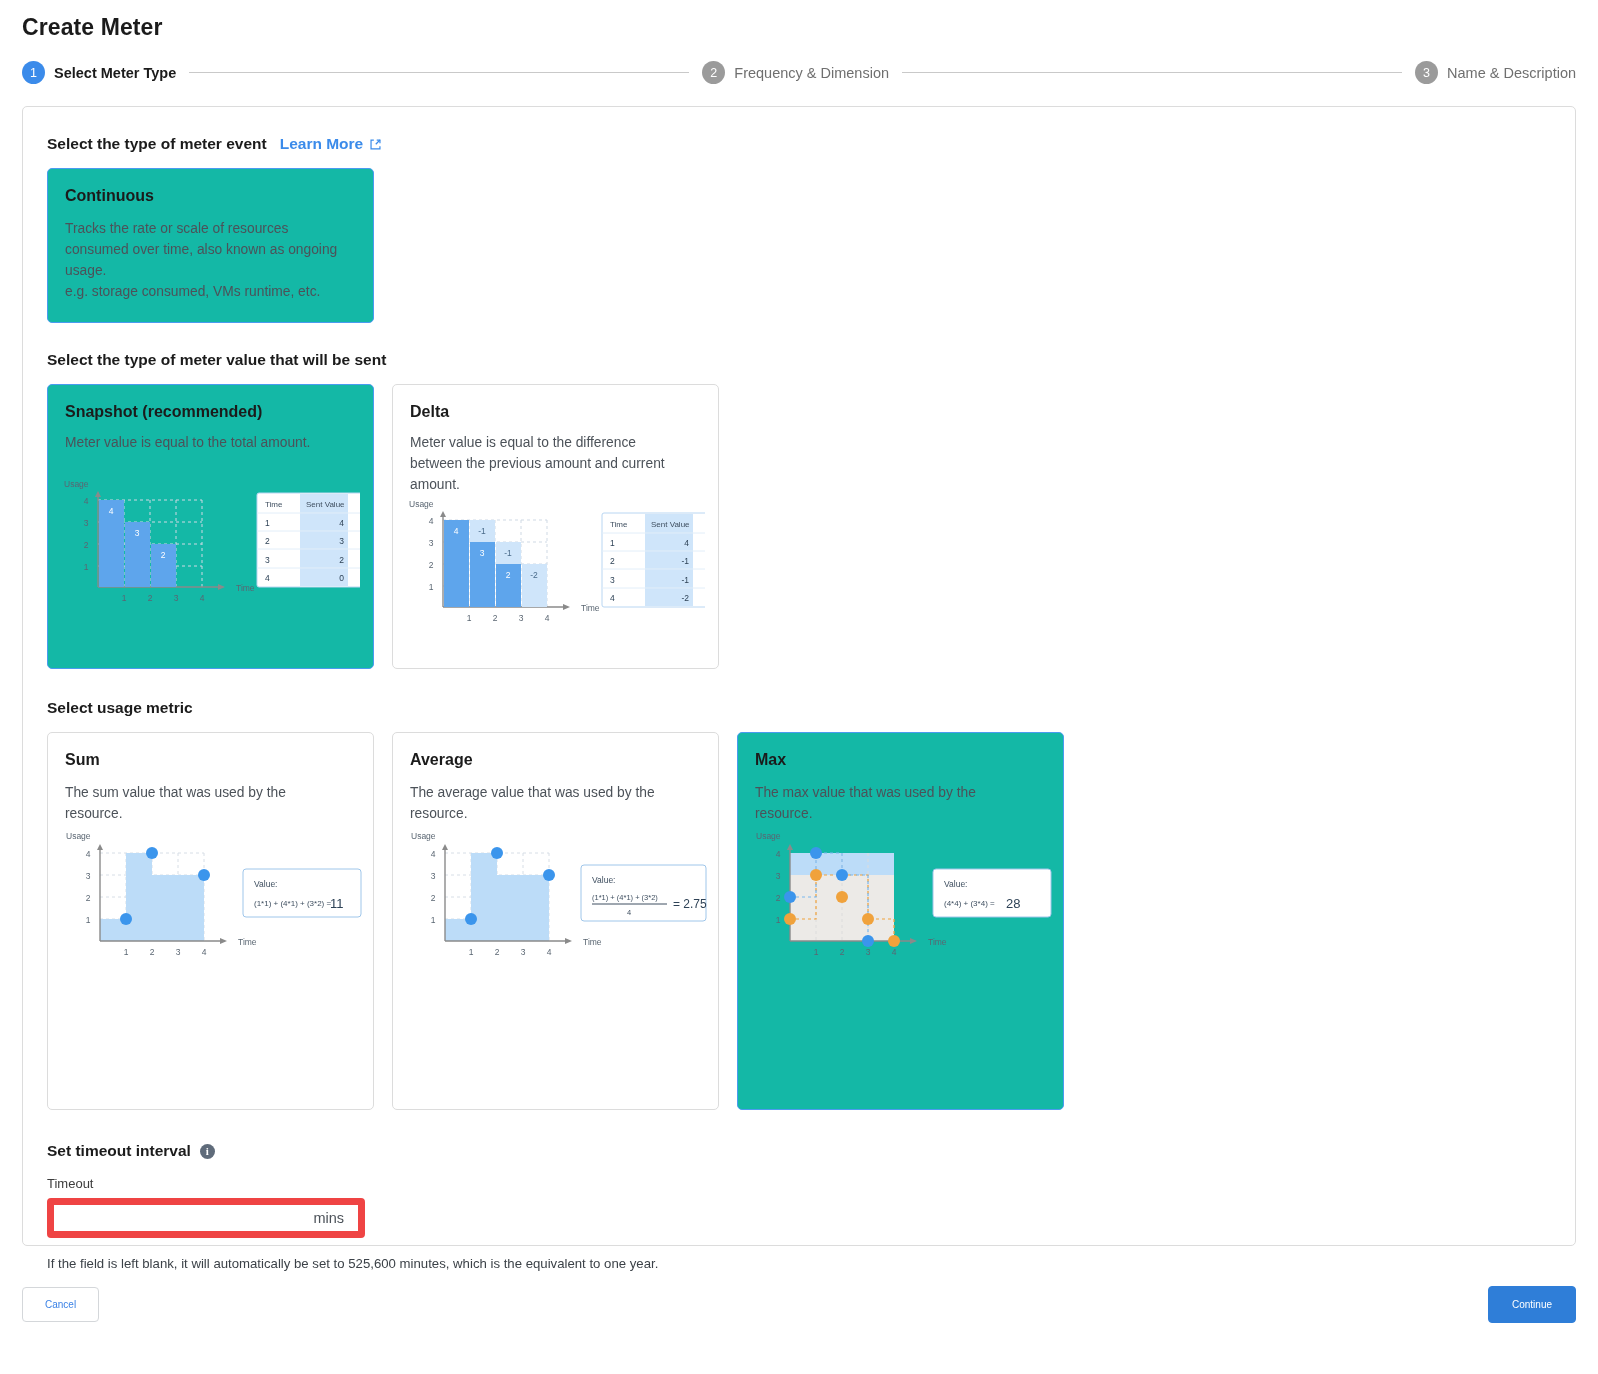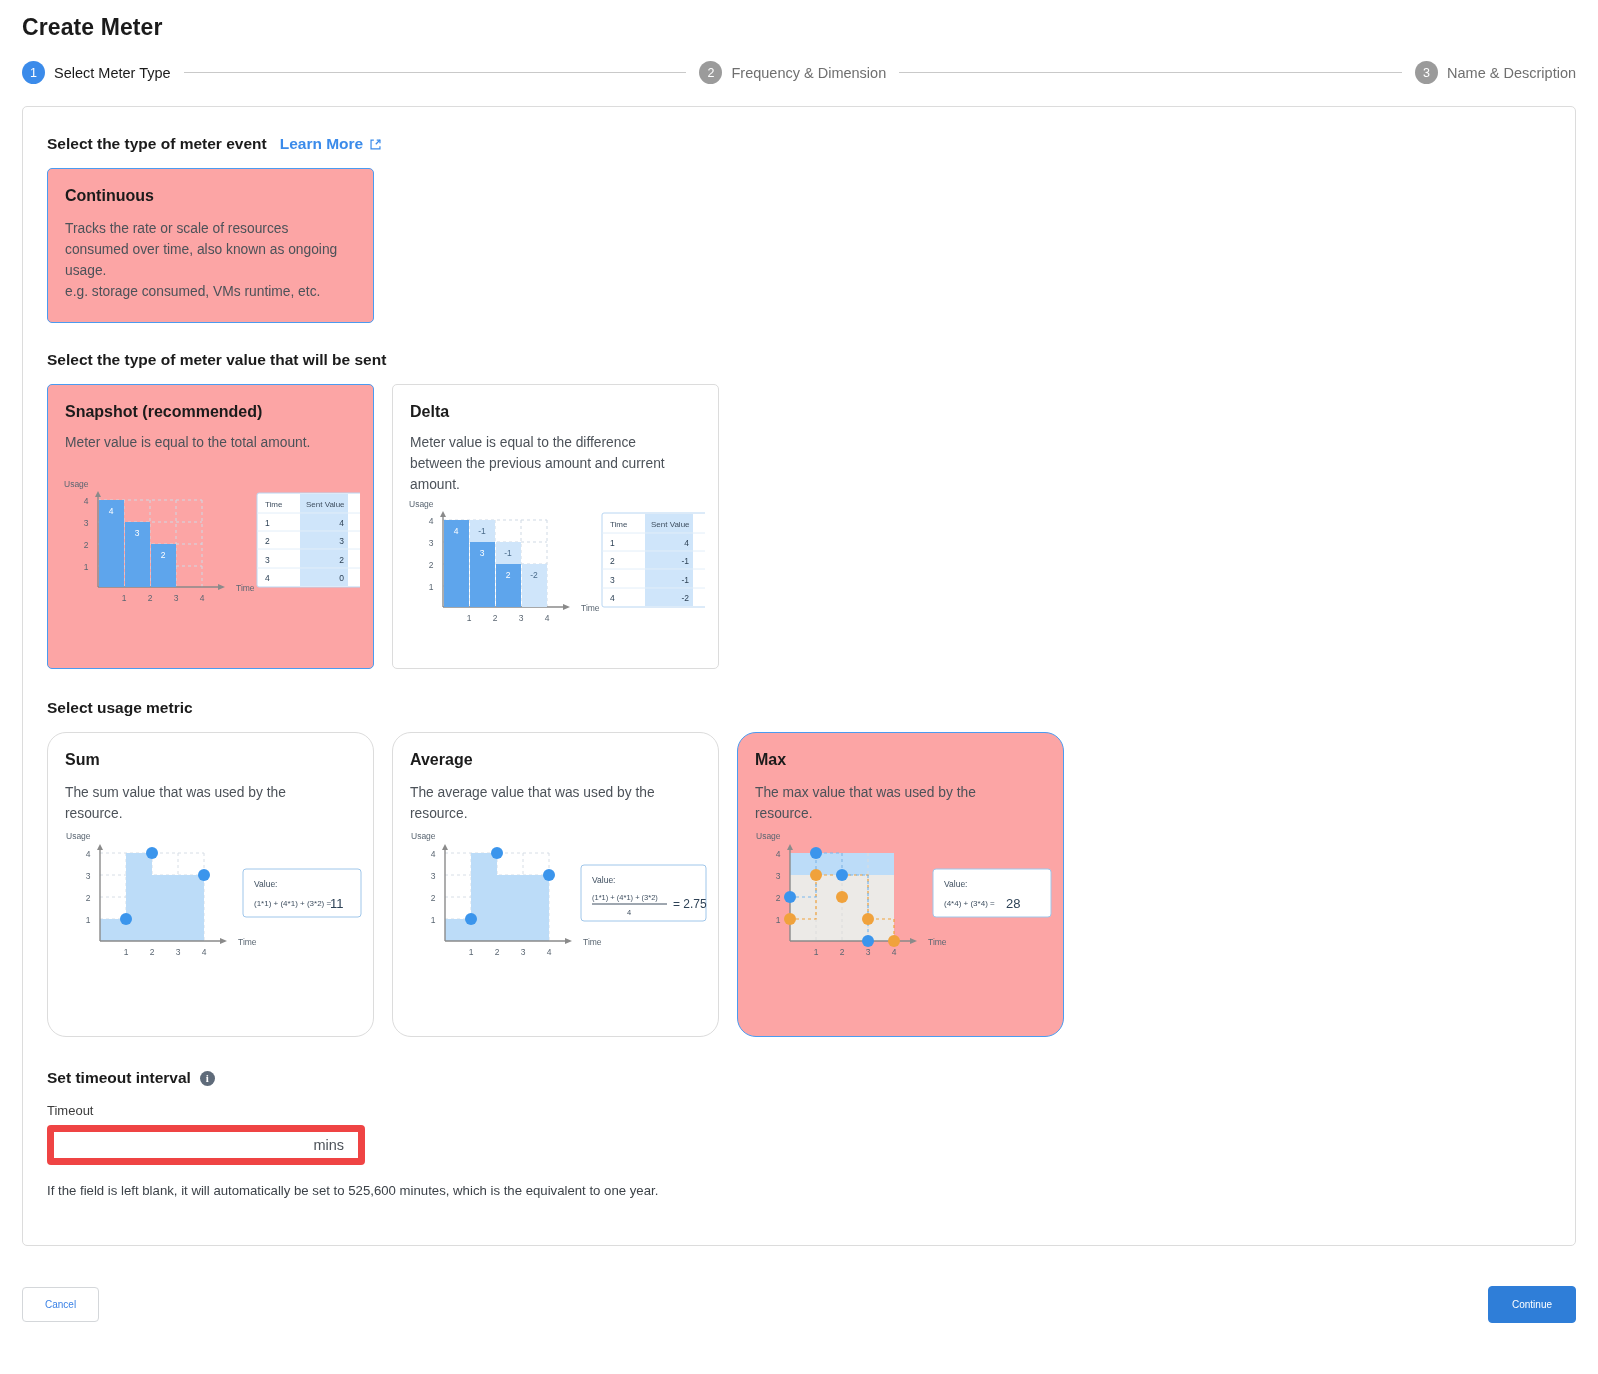--- a/index.html
+++ b/index.html
@@ -30,21 +30,21 @@
   .step { display: flex; align-items: center; flex: 0 0 auto; }
   .step-bubble {
     width: 23px; height: 23px; border-radius: 50%;
     color: #fff; font-size: 12.5px;
     display: flex; align-items: center; justify-content: center;
     flex: 0 0 auto;
   }
   .step-bubble.active { background: #3b8bea; }
   .step-bubble.inactive { background: #9b9b9b; }
   .step-label { font-size: 14.5px; margin-left: 9px; white-space: nowrap; }
-  .step-label.active { color: #1b1b1b; font-weight: 400; }
+  .step-label.active { color: #1b1b1b; font-weight: 700; }
   .step-label.inactive { color: #6f6f6f; }
   .step-line { flex: 1 1 auto; height: 1px; background: #c9c9c9; margin: 0 13px; }
 
   
   .panel {
     margin: 22px 22px 0 22px;
     border: 1px solid #dcdcdc;
     border-radius: 5px;
     background: #fff;
     height: 1140px;
@@ -67,34 +67,34 @@
 
   .card {
     border: 1px solid #dcdcdc;
     border-radius: 5px;
     background: #fff;
     padding: 18px 17px 16px 17px;
     position: relative;
   }
   .card.selected {
     border: 1px solid #4a9bf0;
-    background: #fca5a5;
+    background: #14b8a6;
   }
   .card-title { font-size: 16px; font-weight: bold; color: #1b1b1b; margin-bottom: 14px; }
   .card-desc { font-size: 13.8px; line-height: 1.52; color: #4c5259; }
 
   
   .event-card { width: 327px; height: 155px; }
 
   
   .value-card { width: 327px; height: 285px; }
   .value-card .card-title { margin-bottom: 12px; }
 
   
-  .metric-card { width: 327px; height: 305px; border-radius: 19px; }
+  .metric-card { width: 327px; height: 378px; }
 
   .diagram { position: absolute; }
 
   
   .ax-label { font-size: 8.5px; fill: #5a6672; }
   .tick { font-size: 8.5px; fill: #5a6672; }
 
   
 
   

